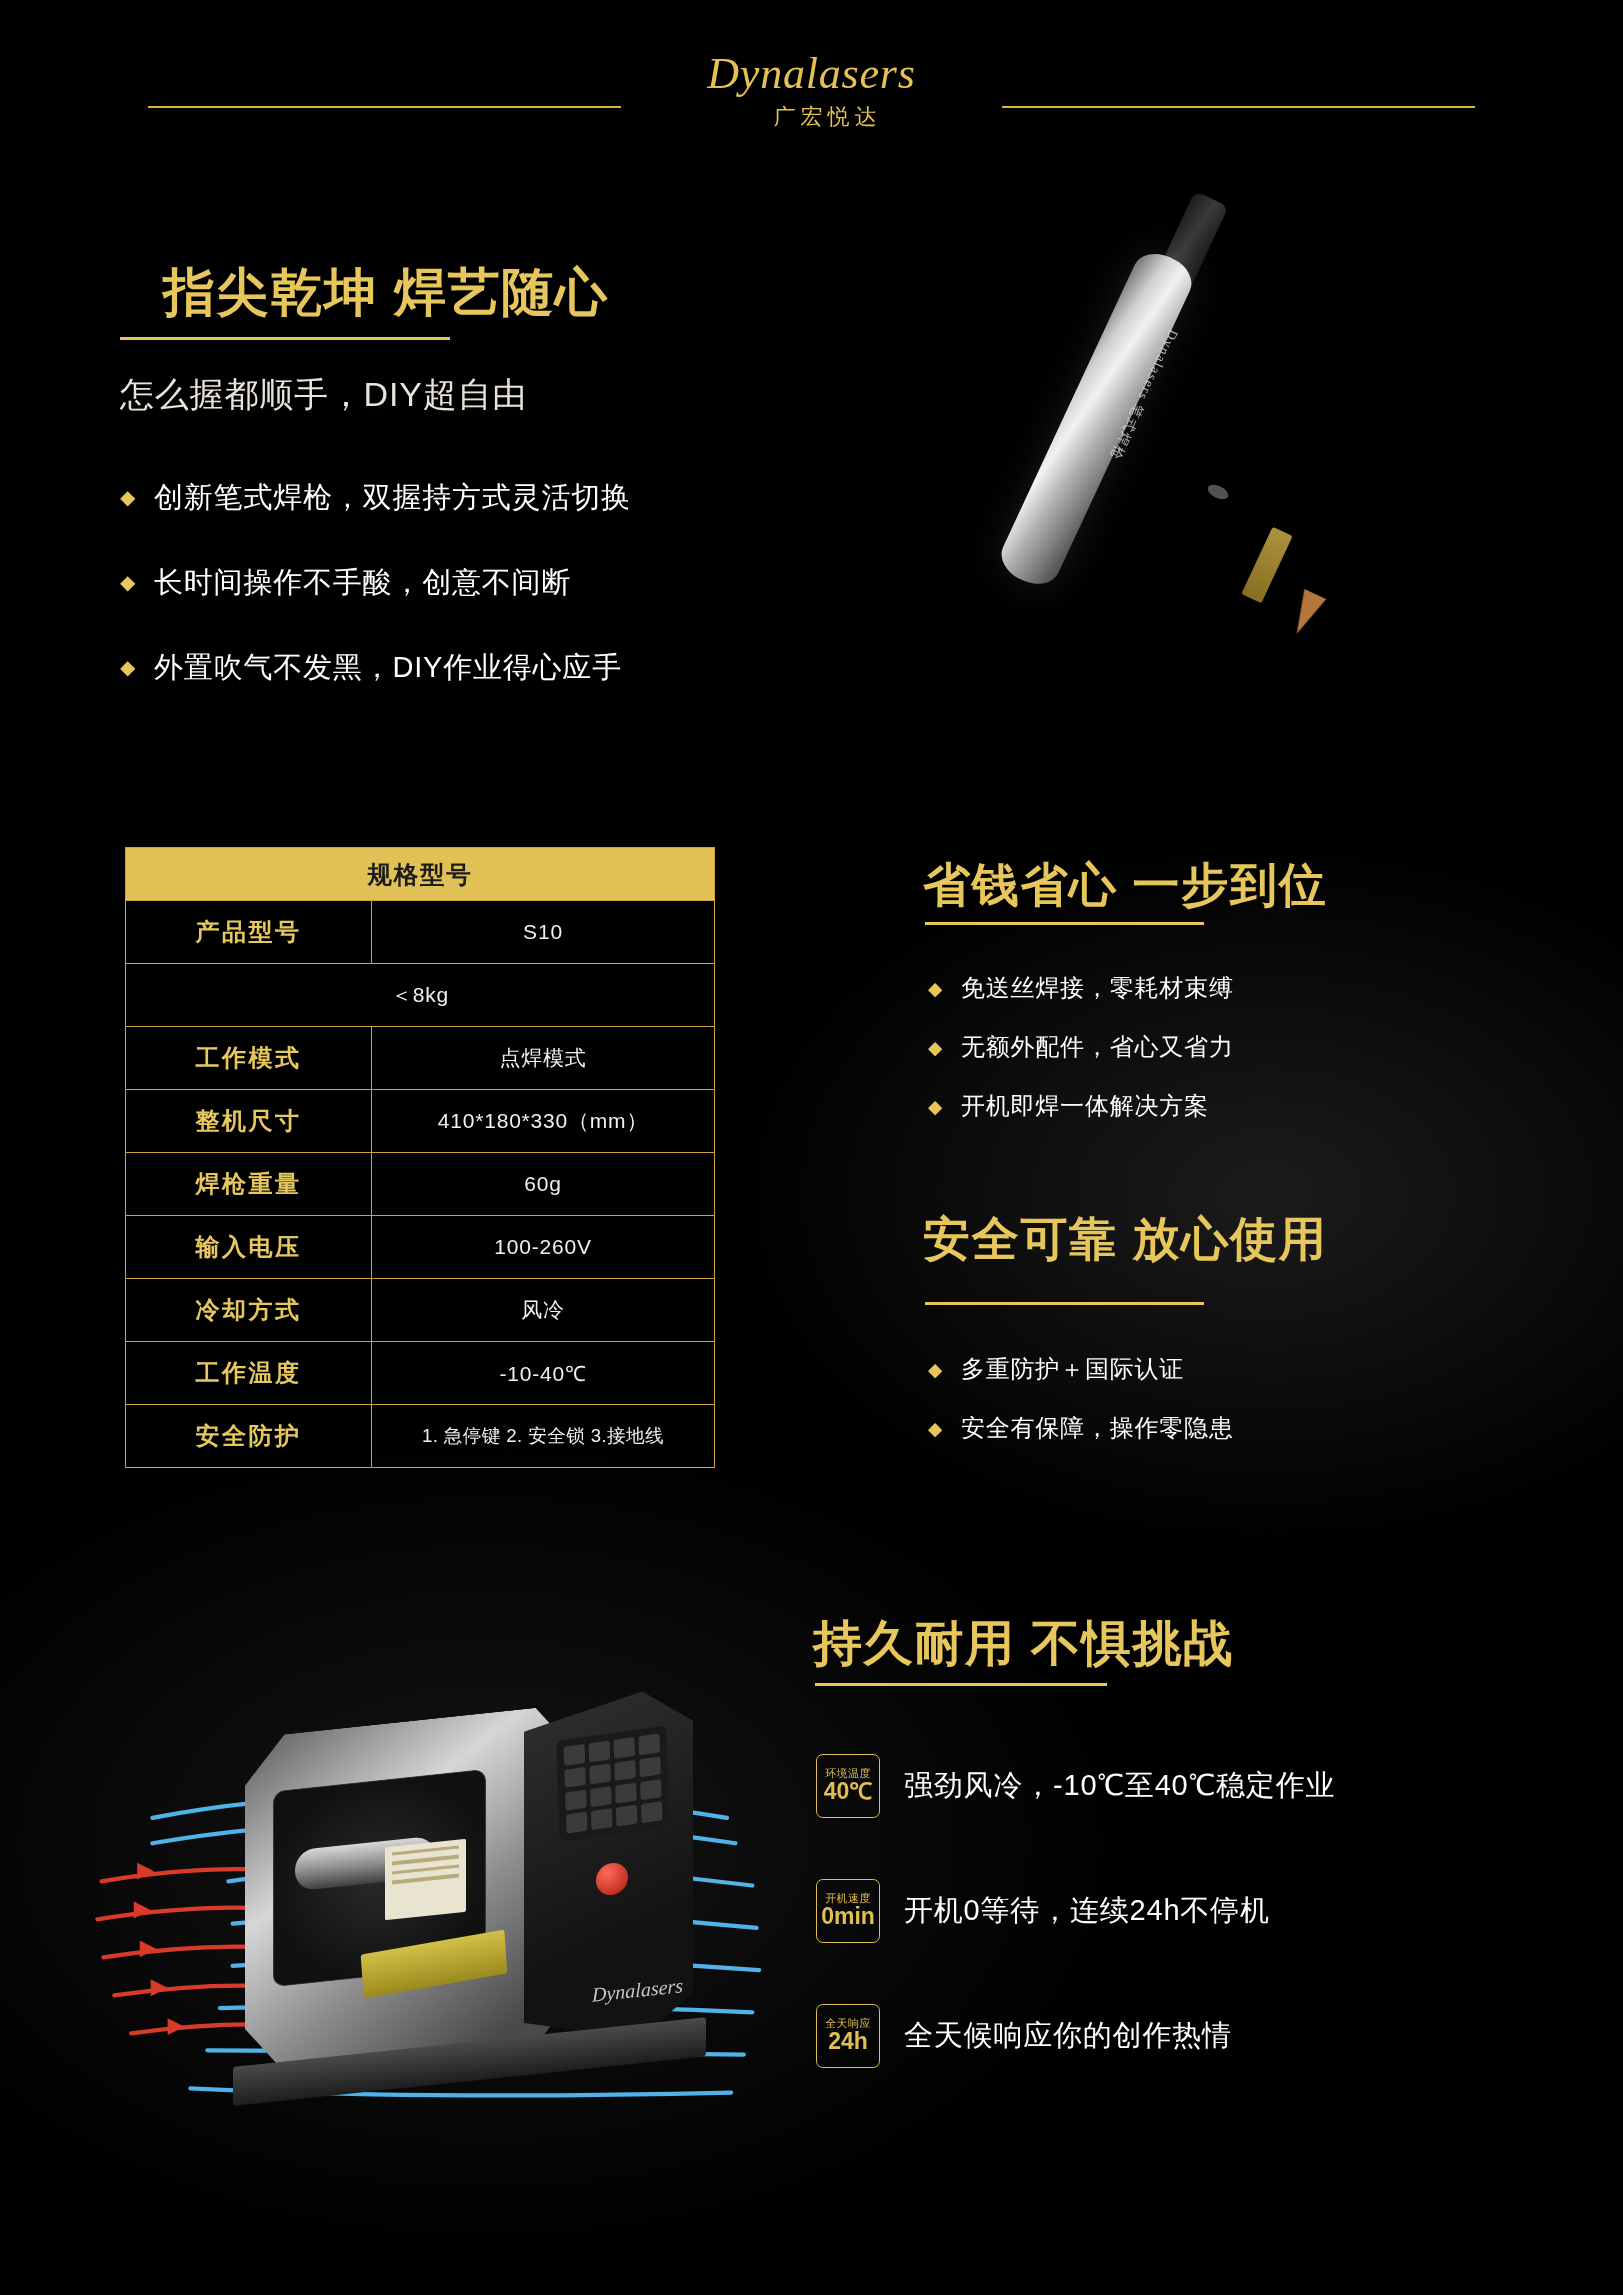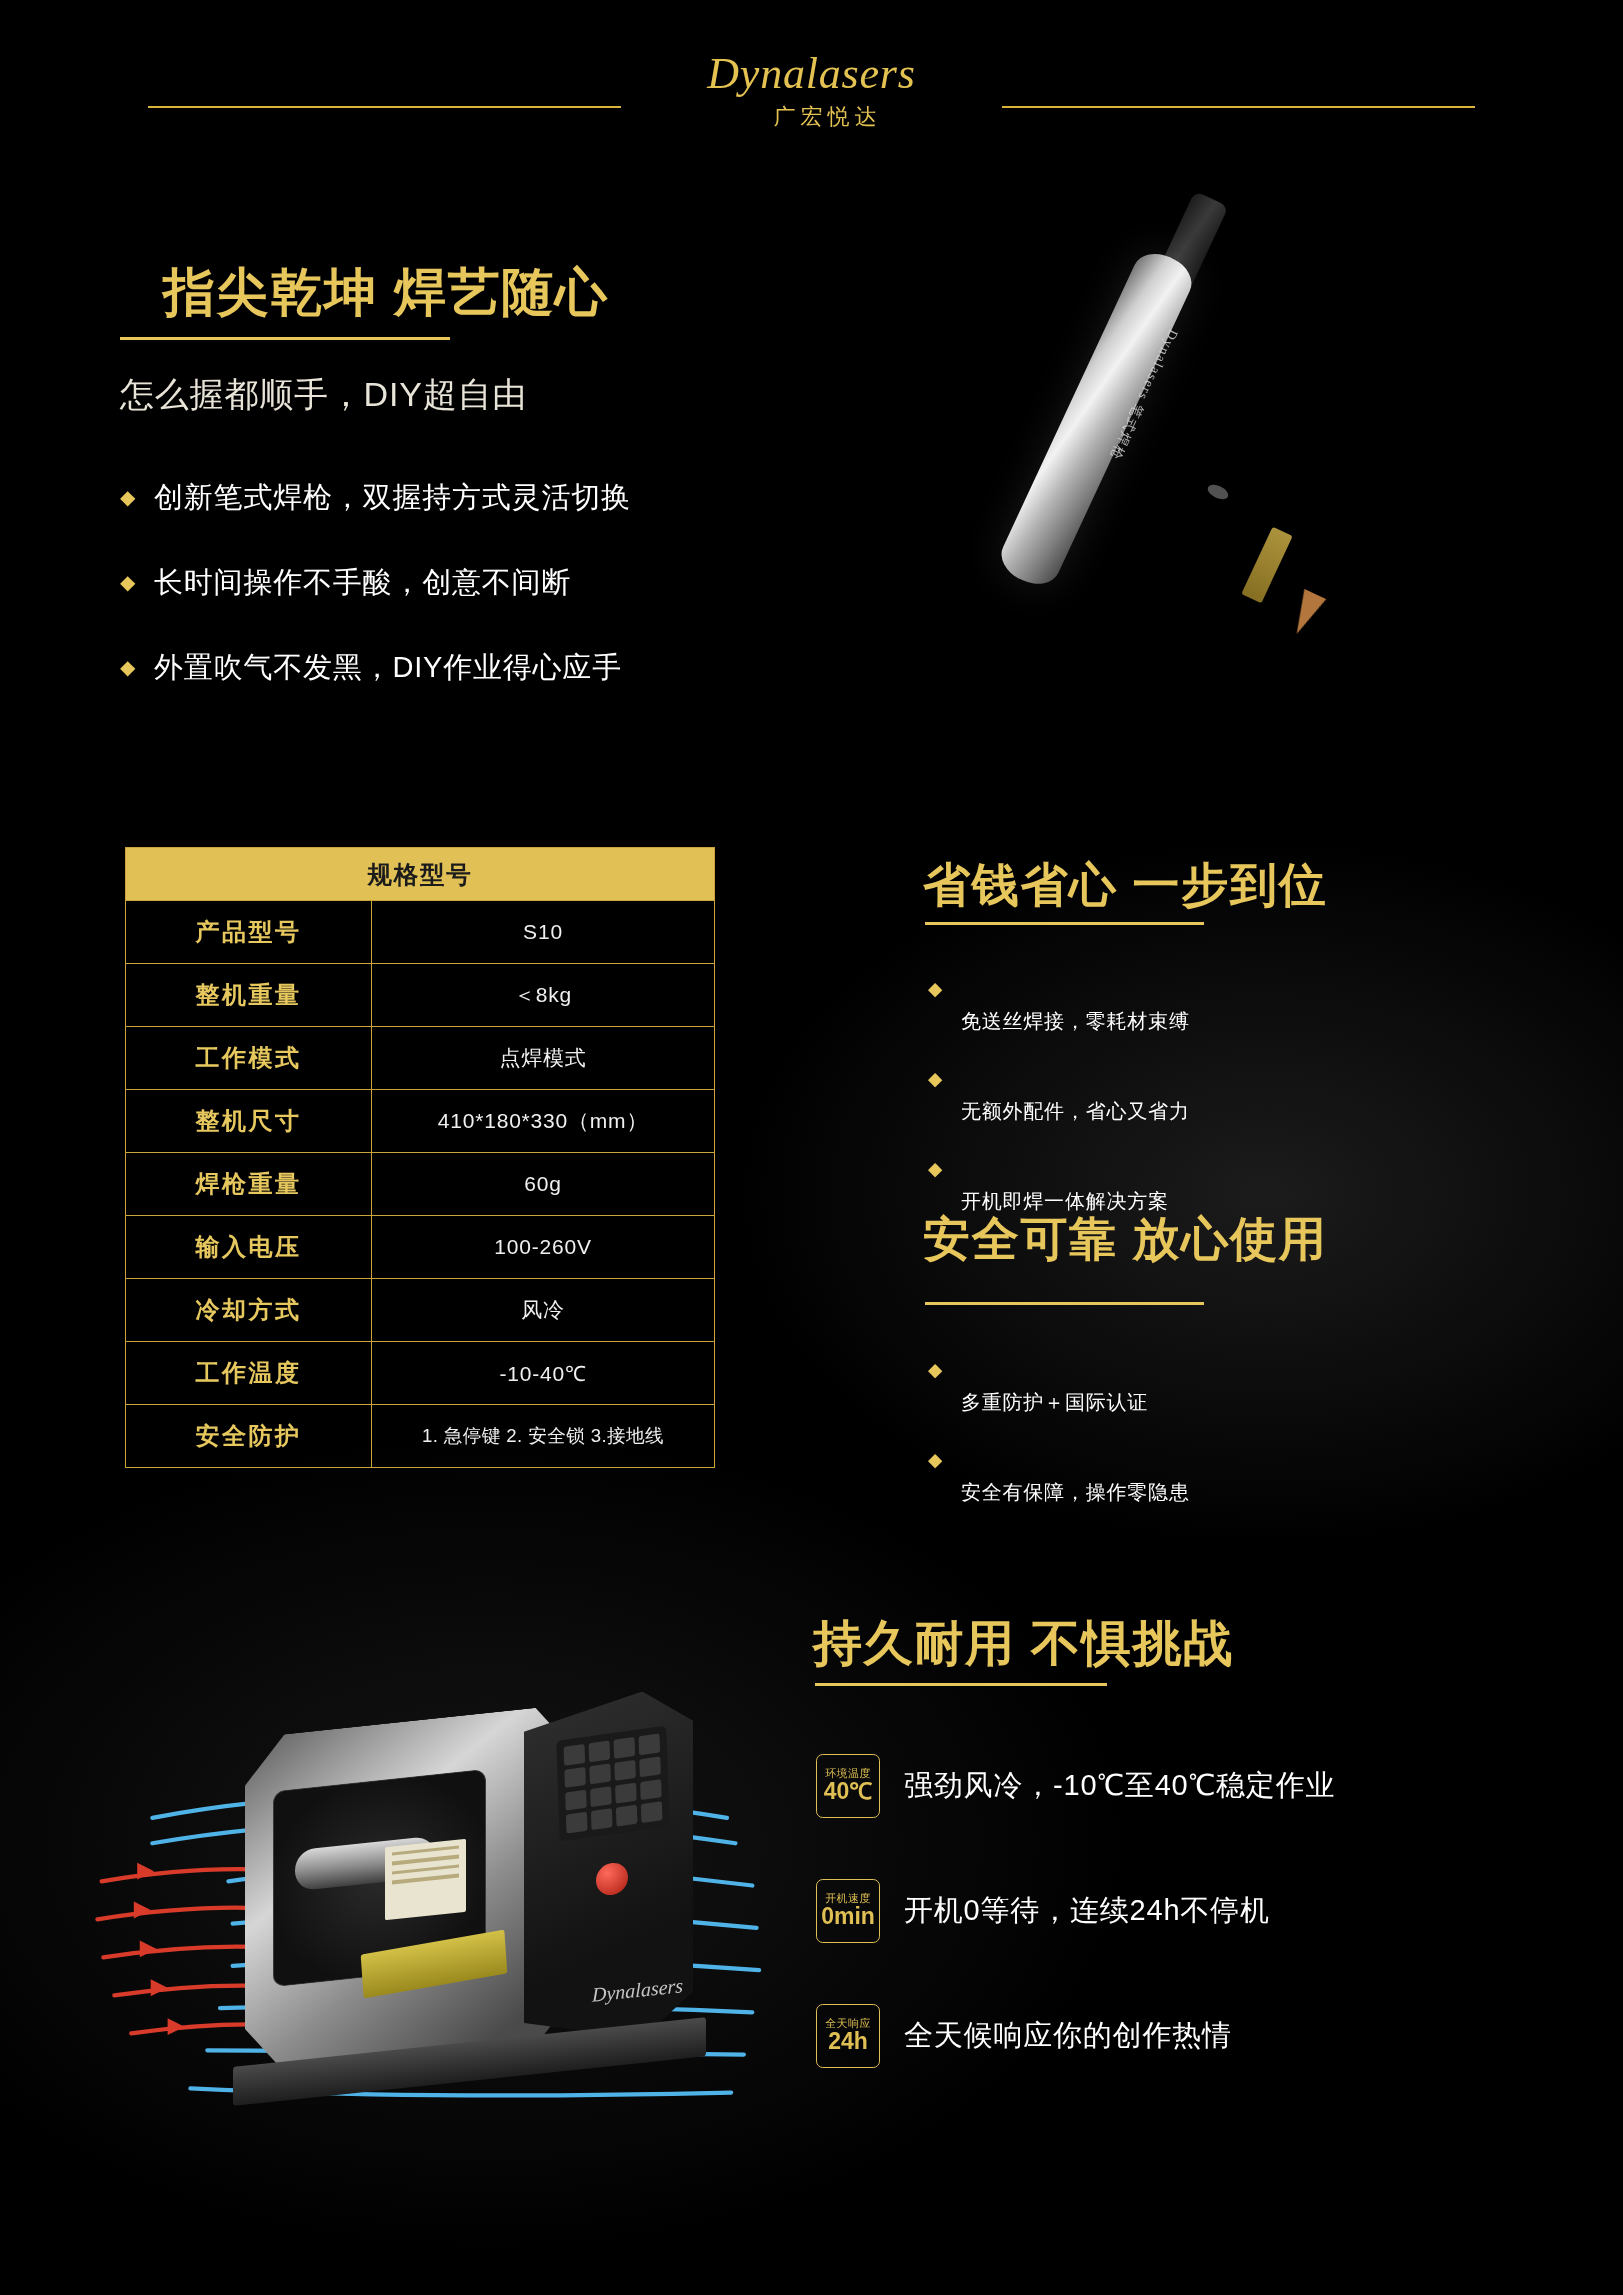--- a/index.html
+++ b/index.html
@@ -258,21 +258,21 @@
     position: absolute;
     height: 3.4px;
     background: #e7c75b;
   }
   .ul-s2 { left: 925px; top: 922px; width: 279px; }
   .ul-s3 { left: 925px; top: 1302px; width: 279px; }
 
   .bullets2 { position: absolute; left: 928px; top: 972px; width: 643px; }
   .bullets3 { position: absolute; left: 928px; top: 1353px; width: 643px; }
   .bullets2 .bullet, .bullets3 .bullet { margin-bottom: 27px; }
-  .bullets2 .btxt, .bullets3 .btxt { font-size: 20px; margin-top: 36px; }
+  .bullets2 .btxt, .bullets3 .btxt { font-size: 24px; }
   .bullets2 .dia, .bullets3 .dia { font-size: 18.6px; margin-top: 7.6px; }
 
   
   .s4-title { left: 813px; top: 1611px; font-size: 49px; }
   .ul-s4 { left: 815px; top: 1683px; width: 292px; }
 
   .feature-list {
     position: absolute;
     left: 816px;
     top: 1754px;
@@ -484,21 +484,20 @@
   </div>
 
   <div class="spec">
     <div class="spec-head">规格型号</div>
 
     <div class="spec-row">
       <div class="spec-key">产品型号</div>
       <div class="spec-val">S10</div>
     </div>
     <div class="spec-row">
-      <div class="spec-key">整机重量</div>
       <div class="spec-val">＜8kg</div>
     </div>
     <div class="spec-row">
       <div class="spec-key">工作模式</div>
       <div class="spec-val">点焊模式</div>
     </div>
     <div class="spec-row">
       <div class="spec-key">整机尺寸</div>
       <div class="spec-val">410*180*330（mm）</div>
     </div>

